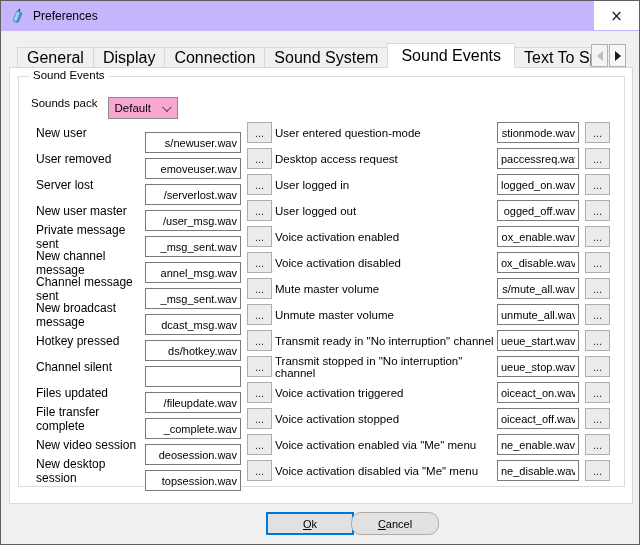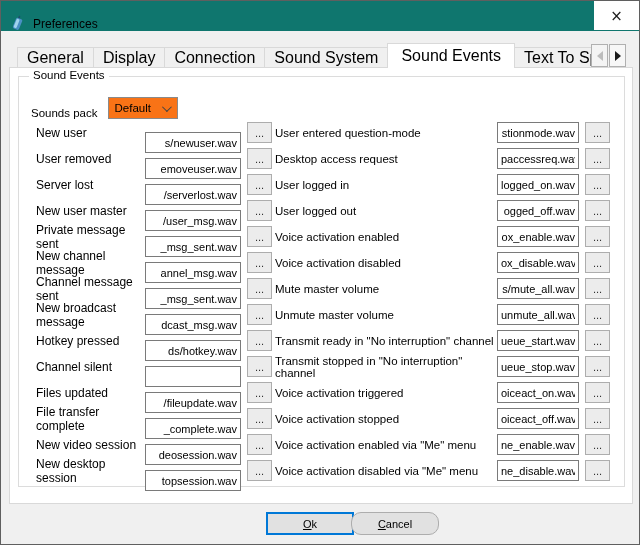--- a/index.html
+++ b/index.html
@@ -7,21 +7,21 @@
   body { font-family: "Liberation Sans", sans-serif; font-size: 12px; color:#000; background:#fff; }
 
   .window {
     position: relative; width: 640px; height: 545px;
     background: #f0f0f0; border: 1px solid #5f5f5f; overflow: hidden;
   }
 
   
   .titlebar {
     position: absolute; top: 0; left: 0; right: 0; height: 30px;
-    background: #0f766e; display: flex; align-items: flex-end;
+    background: #c4b5fd; display: flex; align-items: center;
   }
   .titlebar .app-icon { width: 16px; height: 16px; margin-left: 9px; }
   .titlebar .title-text { margin-left: 7px; font-size: 12px; color: #000; }
   .close-btn {
     position: absolute; right: 0; top: 0; width: 45px; height: 29px;
     background: #ffffff; border: none; font-size: 15px; color: #1a1a1a;
     display: flex; align-items: center; justify-content: center; cursor: default;
     font-family: "DejaVu Sans", sans-serif;
   }
 
@@ -59,24 +59,24 @@
   
   .groupbox {
     position: absolute; left: 8px; top: 8px; width: 607px; height: 411px;
     border: 1px solid #dcdcdc;
   }
   .groupbox-legend {
     position: absolute; top: -8px; left: 10px; background: #ffffff;
     padding: 0 4px; font-size: 11.5px; color: #000;
   }
 
-  .sounds-pack-row { position: absolute; left: 12px; top: 20px; display: flex; align-items: flex-end; }
+  .sounds-pack-row { position: absolute; left: 12px; top: 20px; display: flex; align-items: flex-start; }
   .sounds-pack-label { font-size: 11.5px; margin-right: 10px; }
   .combo {
-    width: 70px; height: 22px; background: #f97316; border: 1px solid #8a8a8a;
+    width: 70px; height: 22px; background: #f9a8d4; border: 1px solid #8a8a8a;
     display: flex; align-items: center; padding: 0 6px; font-size: 11.5px;
   }
   .combo-value { flex: 1; }
   .combo-chevron {
     width: 7px; height: 7px; border-right: 1.4px solid #444; border-bottom: 1.4px solid #444;
     transform: rotate(45deg) translateY(-2px); margin-right: 2px;
   }
 
   
   .col { position: absolute; top: 45px; }

